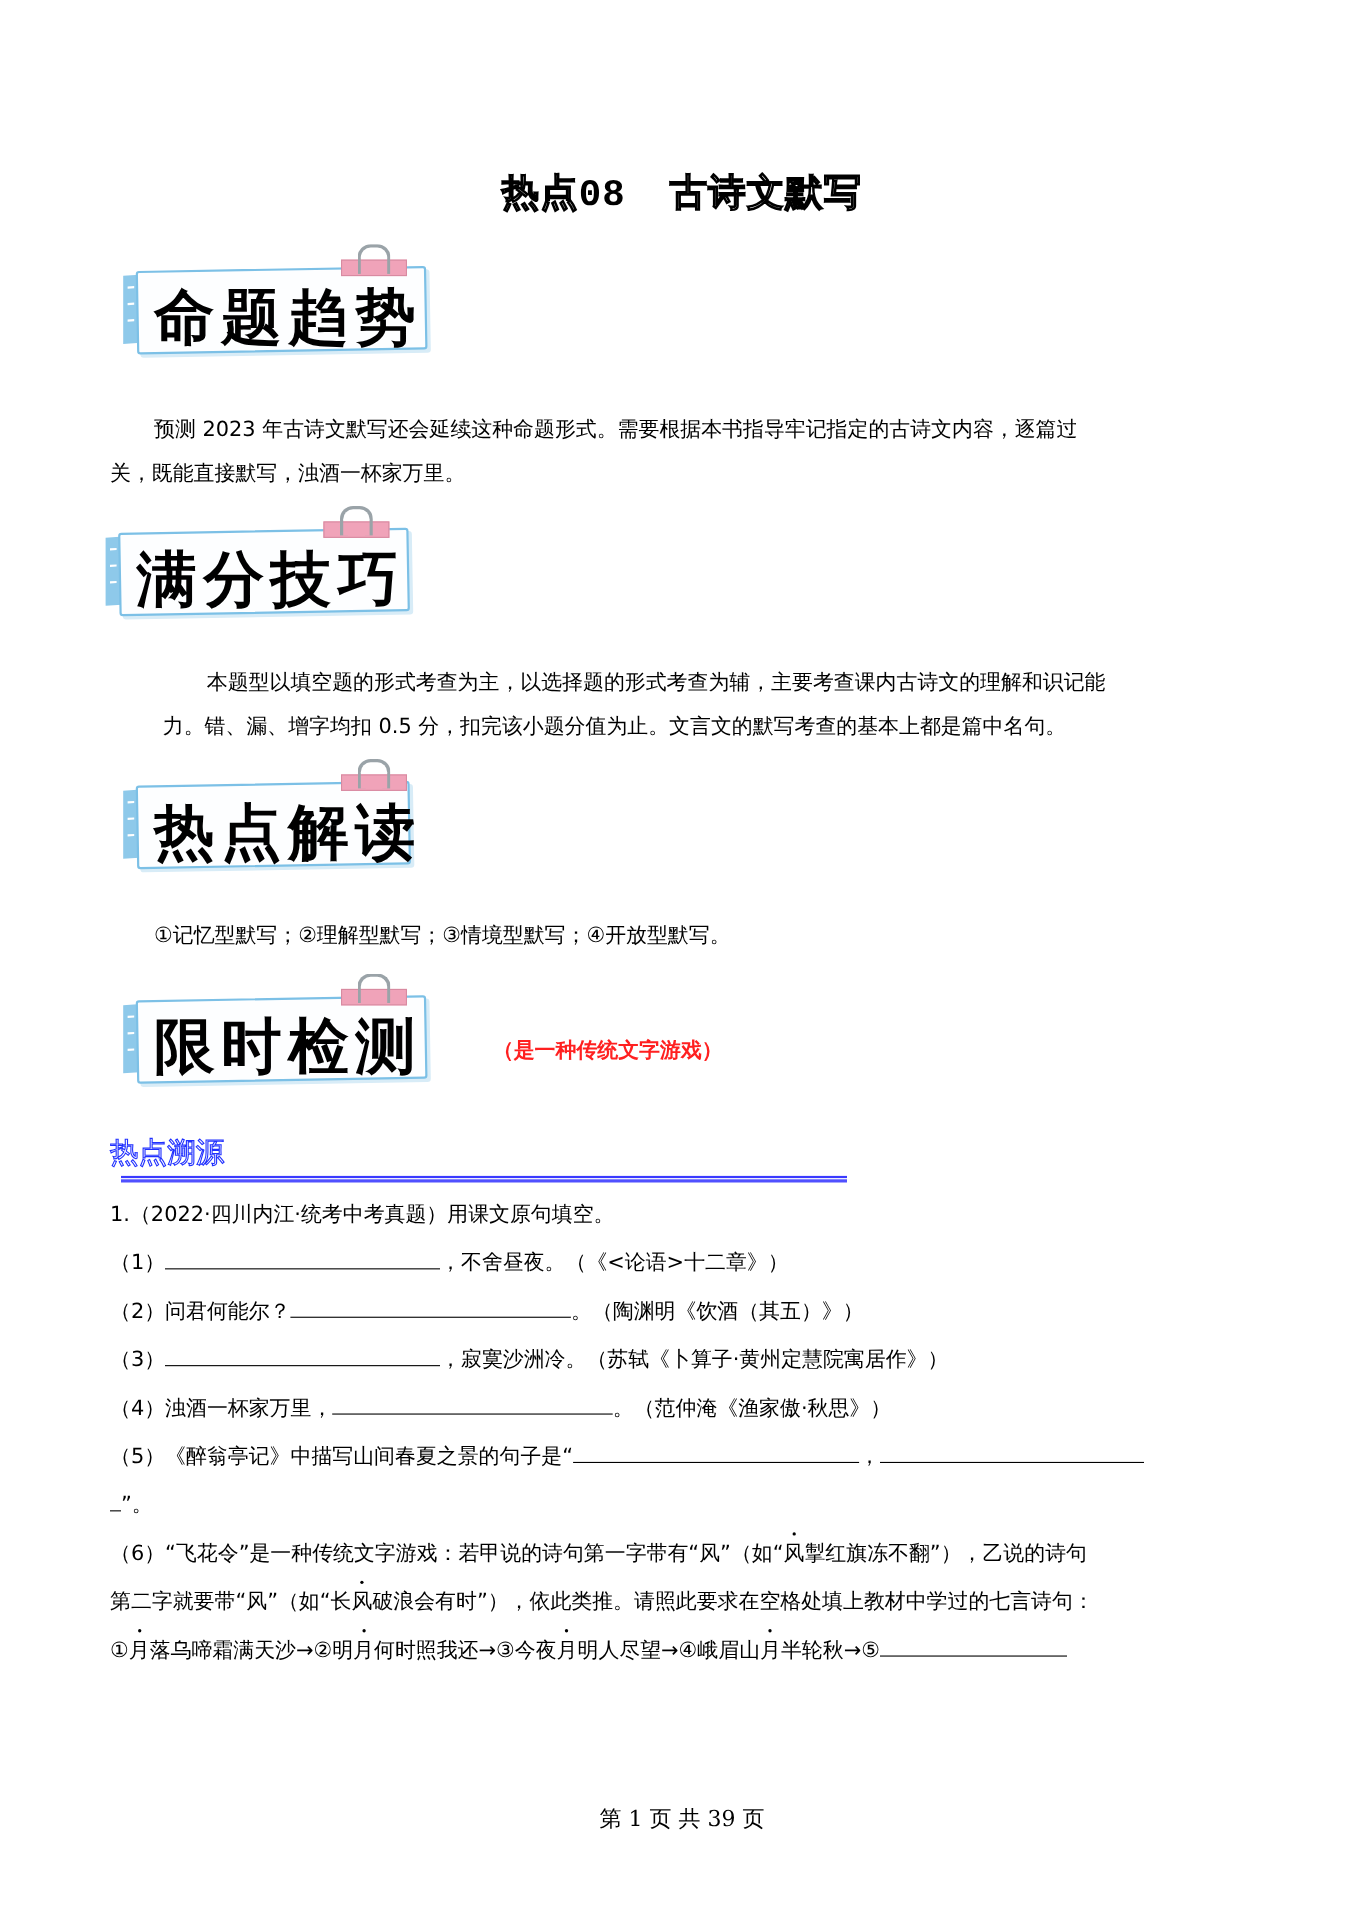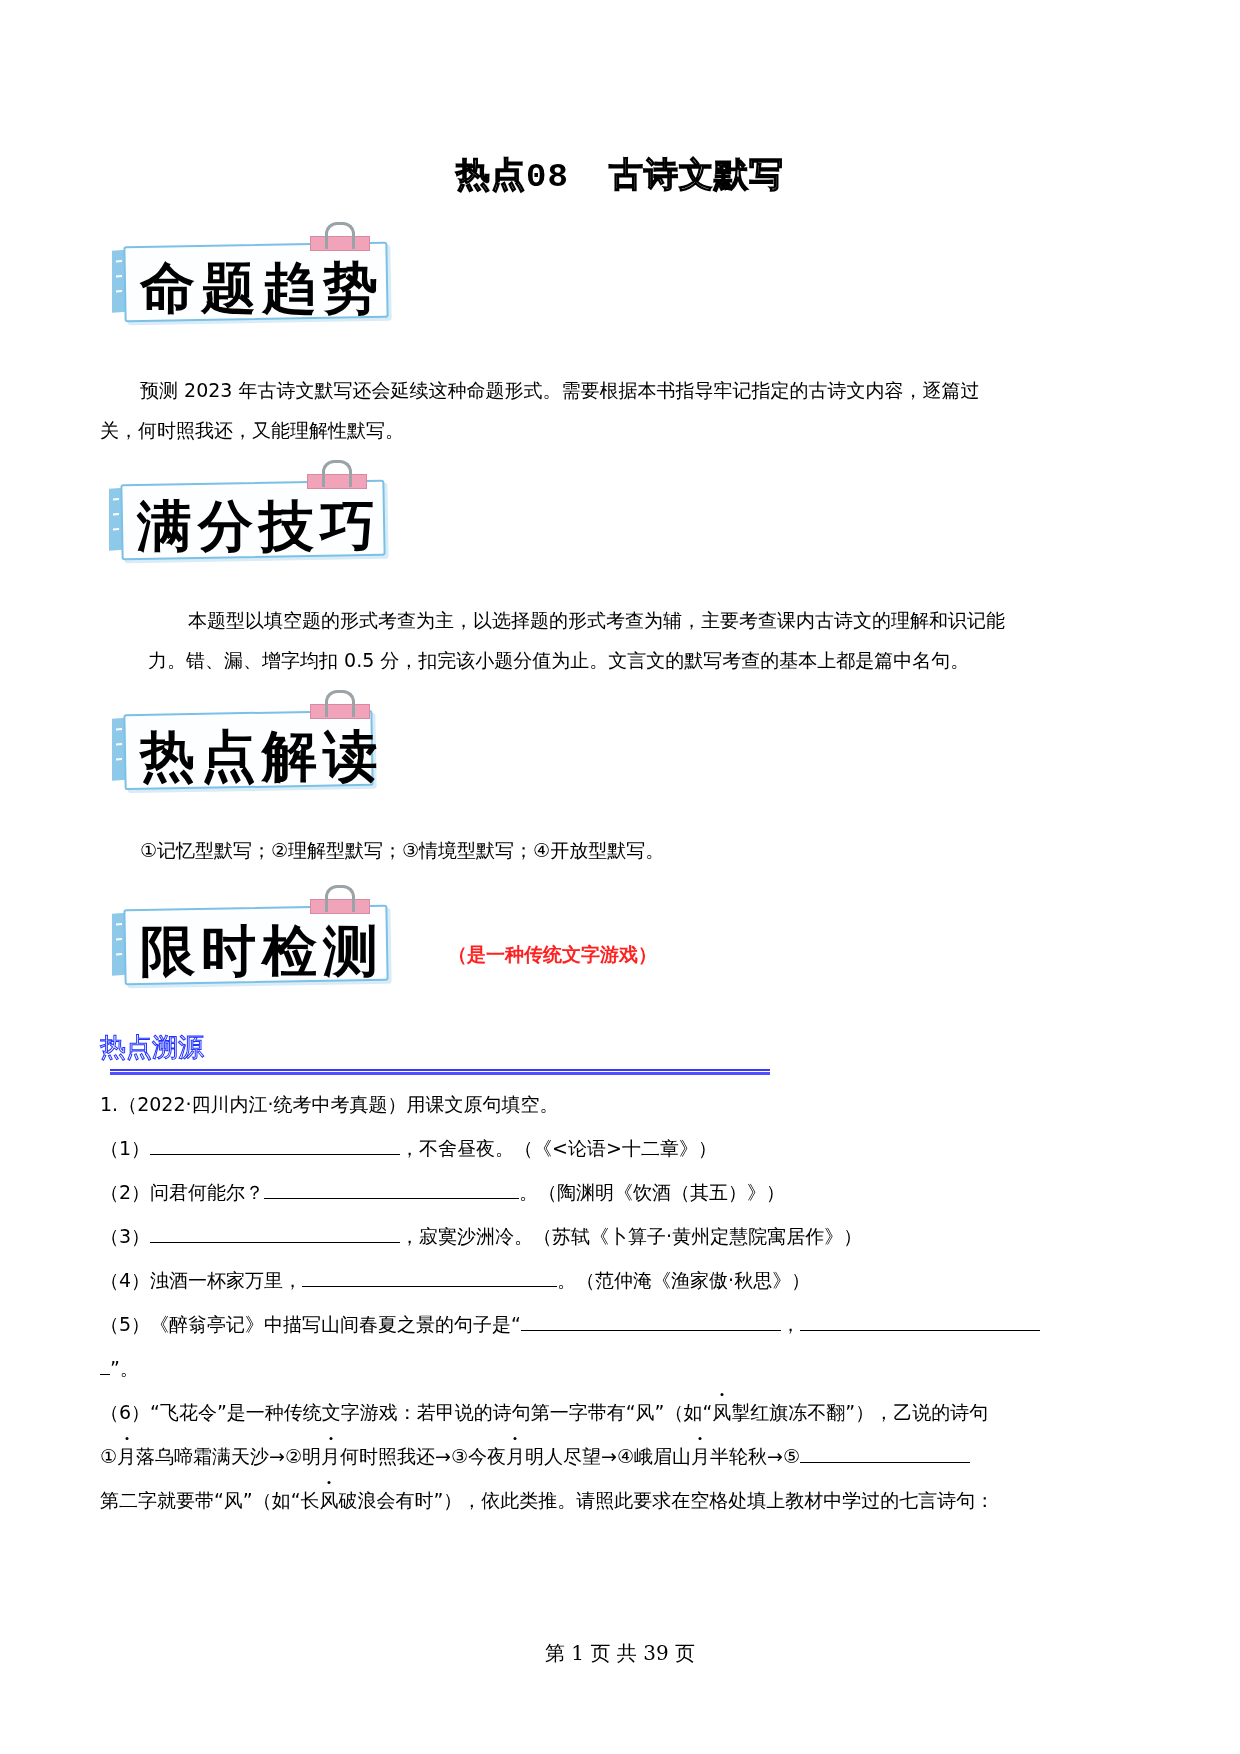--- a/index.html
+++ b/index.html
@@ -60,24 +60,24 @@
       <i style="top:25px"></i>
       <i style="top:40px"></i>
     </div>
   <div class="paper"></div>
   <div class="clipbar"></div>
   <div class="clip"></div>
   <div class="label">命题趋势</div>
 </div>
 <div class="abs para indent" style="top:370px;">
   <div>预测 2023 年古诗文默写还会延续这种命题形式。需要根据本书指导牢记指定的古诗文内容，逐篇过</div>
-  <div style="text-indent:0">关，何时照我还，又能理解性默写。</div>
+  <div style="text-indent:0">关，既能直接默写，浊酒一杯家万里。</div>
 </div>
 
-<div class="abs banner" style="left:97px; top:460px;">
+<div class="abs banner" style="left:84px; top:460px;">
   <div class="tab">
       <i style="top:10px"></i>
       <i style="top:25px"></i>
       <i style="top:40px"></i>
     </div>
   <div class="paper"></div>
   <div class="clipbar"></div>
   <div class="clip"></div>
   <div class="label">满分技巧</div>
 </div>
@@ -135,20 +135,20 @@
   <div>
     <span>（5）</span><span>《醉翁亭记》中描写山间春夏之景的句子是“</span><span class="blank b5"></span><span>，</span><span class="blank" style="width:240px"></span>
   </div>
   <div>
     <span class="blank" style="width:10px"></span><span>”。</span>
   </div>
   <div>
     <span>（6）</span><span>“飞花令”是一种传统文字游戏：若甲说的诗句第一字带有“风”（如“</span><span class="dot">风</span><span>掣红旗冻不翻”），乙说的诗句</span>
   </div>
   <div>
-    <span>①</span><span class="dot">月</span><span>落乌啼霜满天沙→</span><span>②明</span><span class="dot">月</span><span>何时照我还→</span><span>③今夜</span><span class="dot">月</span><span>明人尽望→</span><span>④峨眉山</span><span class="dot">月</span><span>半轮秋→</span><span>⑤</span><span class="blank" style="width:170px"></span>
+    <span>第二字就要带“风”（如“长</span><span class="dot">风</span><span>破浪会有时”），依此类推。请照此要求在空格处填上教材中学过的七言诗句：</span>
   </div>
   <div>
-    <span>第二字就要带“风”（如“长</span><span class="dot">风</span><span>破浪会有时”），依此类推。请照此要求在空格处填上教材中学过的七言诗句：</span>
+    <span>①</span><span class="dot">月</span><span>落乌啼霜满天沙→</span><span>②明</span><span class="dot">月</span><span>何时照我还→</span><span>③今夜</span><span class="dot">月</span><span>明人尽望→</span><span>④峨眉山</span><span class="dot">月</span><span>半轮秋→</span><span>⑤</span><span class="blank" style="width:170px"></span>
   </div>
 </div>
 
 <div class="abs footer">第 1 页 共 39 页</div>
 
 </body></html>

